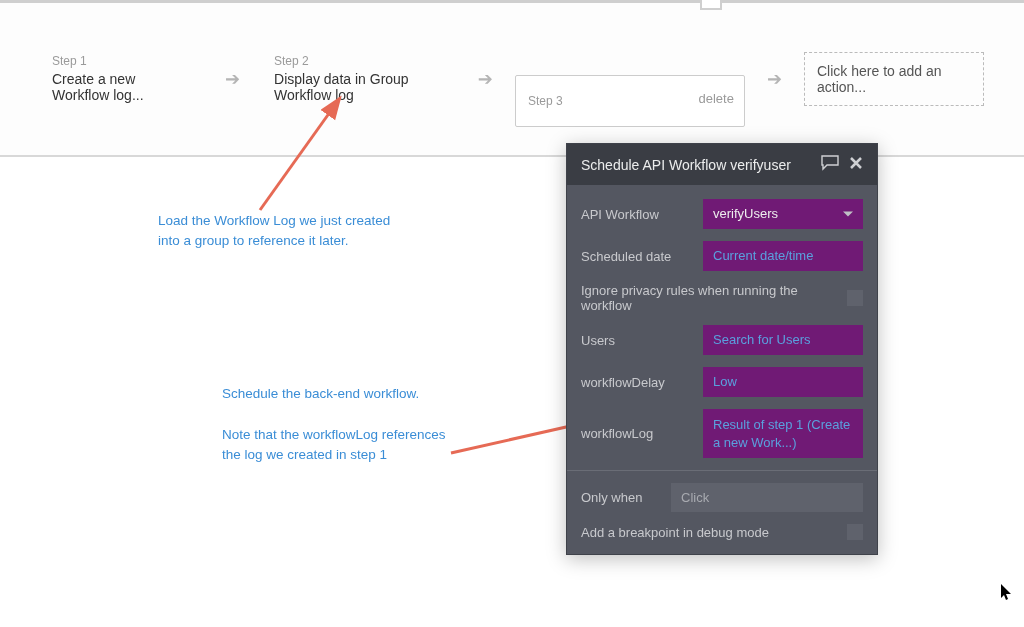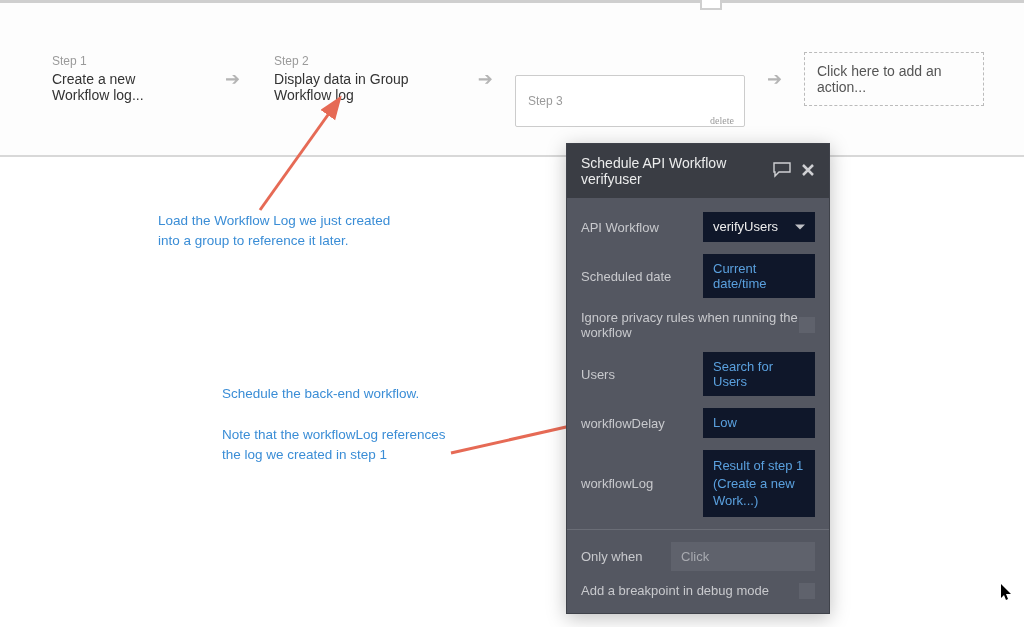--- a/index.html
+++ b/index.html
@@ -64,24 +64,23 @@
     border: 1px dashed #bbb;
     color: #555;
     font-size: 14px;
     align-items: flex-end;
     justify-content: center;
     min-width: 180px;
   }
   .step .del {
     position: absolute;
     right: 10px;
-    bottom: 0;
-    font-size: 10px;
+    bottom: 20px;
+    font-size: 13px;
     color: #9a9a9a;
-    font-family: Liberation Serif, serif;
   }
   .step3 { min-width: 230px; }
 
   .arrow {
     color: #b5b5b5;
     font-size: 18px;
     padding: 0 4px;
   }
 
   
@@ -92,21 +91,21 @@
     text-align: left;
     line-height: 1.5;
     width: 240px;
   }
 
   
   .panel {
     position: absolute;
     top: 143px;
     left: 566px;
-    width: 264px;
+    width: 312px;
     background: #545761;
     color: #d5d6d9;
     border: 1px solid #3f424a;
     box-shadow: 0 4px 18px rgba(0,0,0,0.25);
     font-size: 13px;
   }
   .panel-head {
     background: #3a3d44;
     color: #eceded;
     padding: 11px 14px;
@@ -122,21 +121,21 @@
     align-items: center;
     margin-bottom: 12px;
   }
   .row .label {
     width: 122px;
     color: #c8c9cd;
     font-size: 13px;
   }
   .row .field {
     flex: 1;
-    background: #0f172a;
+    background: #701a75;
     padding: 7px 10px;
     color: #5aa0de;
     font-size: 13px;
     min-height: 30px;
     position: relative;
   }
   .row .field.white { color: #eee; }
   .row .field .caret {
     position: absolute;
     right: 10px;

